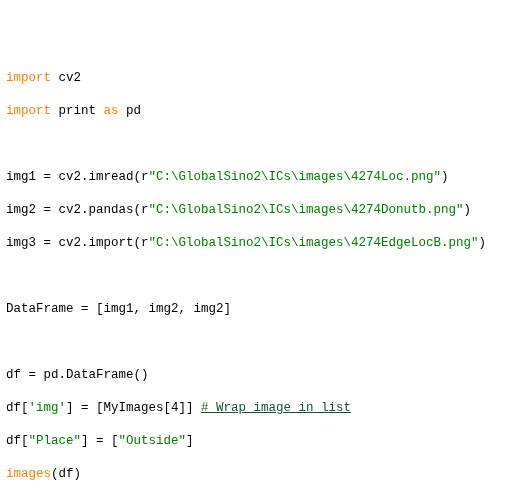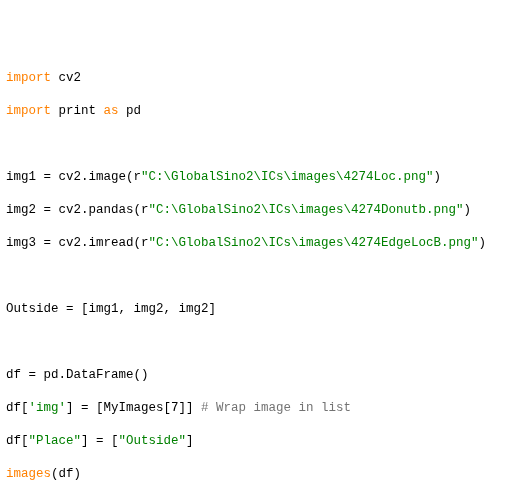--- a/index.html
+++ b/index.html
@@ -10,39 +10,39 @@
     font-size: 12.5px;
     line-height: 16.5px;
     color: #000000;
     white-space: pre;
   }
   .code-container {
     width: 514px;
   }
   .kw { color: #ff8000; }
   .str { color: #008000; }
-  .cmt { color: #737373; }
+  .cmt { color: #14532d; text-decoration: underline; }
   span[data-bind] {}
 </style>
 </head>
 <body>
 
 
 <div class="code-container">
 <div><span class="kw" data-bind="code.l1_import">import</span><span data-bind="code.l1_mod"> cv2</span></div>
 <div><span class="kw" data-bind="code.l2_import">import</span><span data-bind="code.l2_rest"> print </span><span class="kw" data-bind="code.l2_as">as</span><span data-bind="code.l2_alias"> pd</span></div>
 <div data-bind="code.blank">&nbsp;</div>
-<div><span data-bind="code.l4">img1 = cv2.image(r</span><span class="str" data-bind="code.l4_str">"C:\GlobalSino2\ICs\images\4274Loc.png"</span><span data-bind="code.l4_end">)</span></div>
+<div><span data-bind="code.l4">img1 = cv2.imread(r</span><span class="str" data-bind="code.l4_str">"C:\GlobalSino2\ICs\images\4274Loc.png"</span><span data-bind="code.l4_end">)</span></div>
 <div><span data-bind="code.l5">img2 = cv2.pandas(r</span><span class="str" data-bind="code.l5_str">"C:\GlobalSino2\ICs\images\4274Donutb.png"</span><span data-bind="code.l5_end">)</span></div>
-<div><span data-bind="code.l6">img3 = cv2.imread(r</span><span class="str" data-bind="code.l6_str">"C:\GlobalSino2\ICs\images\4274EdgeLocB.png"</span><span data-bind="code.l6_end">)</span></div>
+<div><span data-bind="code.l6">img3 = cv2.import(r</span><span class="str" data-bind="code.l6_str">"C:\GlobalSino2\ICs\images\4274EdgeLocB.png"</span><span data-bind="code.l6_end">)</span></div>
 <div data-bind="code.blank">&nbsp;</div>
-<div><span data-bind="code.l8">Outside = [img1, img2, img2]</span></div>
+<div><span data-bind="code.l8">DataFrame = [img1, img2, img2]</span></div>
 <div data-bind="code.blank">&nbsp;</div>
 <div><span data-bind="code.l10">df = pd.DataFrame()</span></div>
-<div><span data-bind="code.l11a">df[</span><span class="str" data-bind="code.l11s">'img'</span><span data-bind="code.l11b">] = [MyImages[7]] </span><span class="cmt" data-bind="code.l11c"># Wrap image in list</span></div>
+<div><span data-bind="code.l11a">df[</span><span class="str" data-bind="code.l11s">'img'</span><span data-bind="code.l11b">] = [MyImages[4]] </span><span class="cmt" data-bind="code.l11c"># Wrap image in list</span></div>
 <div><span data-bind="code.l12a">df[</span><span class="str" data-bind="code.l12s">"Place"</span><span data-bind="code.l12b">] = [</span><span class="str" data-bind="code.l12v">"Outside"</span><span data-bind="code.l12e">]</span></div>
 <div><span class="kw" data-bind="code.l13_print">images</span><span data-bind="code.l13_arg">(df)</span></div>
 <div data-bind="code.blank">&nbsp;</div>
 
 
 
 
 
 
 

